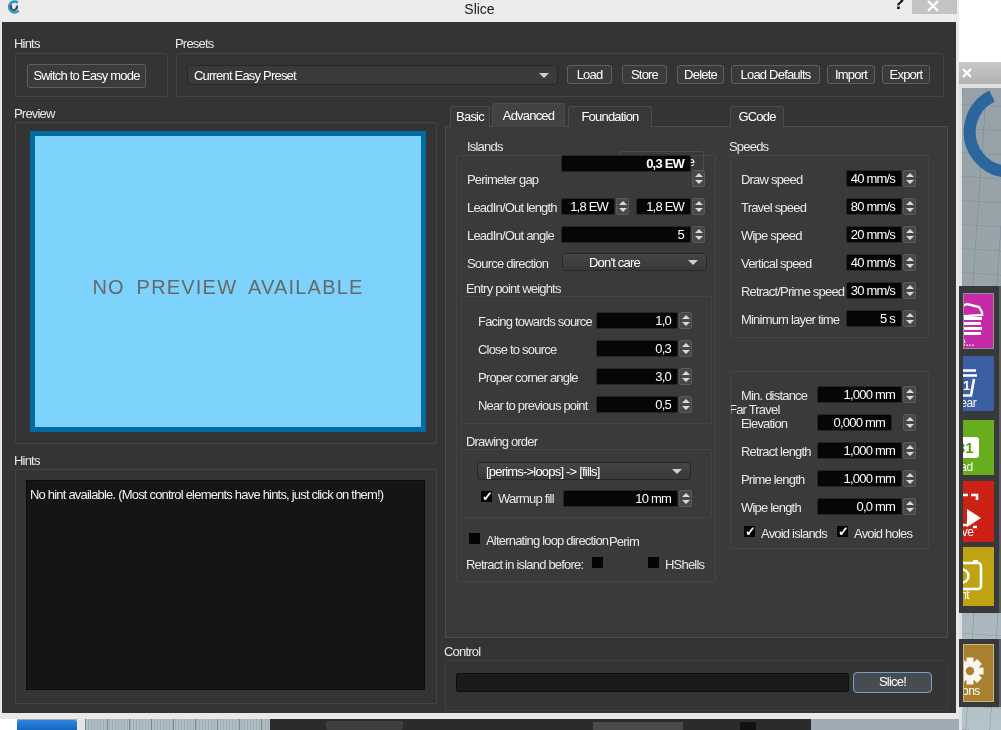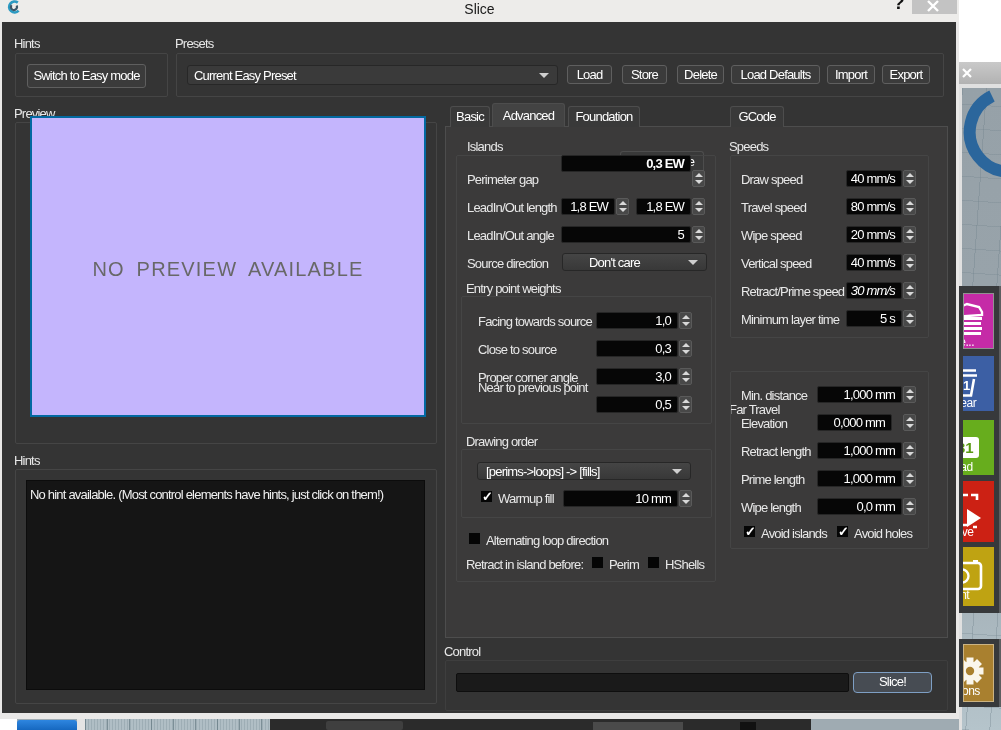--- a/index.html
+++ b/index.html
@@ -136,34 +136,34 @@
 <div class="cmb" style="left:187px; top:65px; width:371px; height:20px; line-height:19px; padding-left:6px; background:#3a3a3a;">Current Easy Preset<i></i></div>
 <div class="btn" style="left:567px; top:65px; width:45px; height:19px; line-height:17px;">Load</div>
 <div class="btn" style="left:622px; top:65px; width:45px; height:19px; line-height:17px;">Store</div>
 <div class="btn" style="left:677px; top:65px; width:47px; height:19px; line-height:17px;">Delete</div>
 <div class="btn" style="left:731px; top:65px; width:89px; height:19px; line-height:17px;">Load Defaults</div>
 <div class="btn" style="left:827px; top:65px; width:48px; height:19px; line-height:17px;">Import</div>
 <div class="btn" style="left:882px; top:65px; width:48px; height:19px; line-height:17px;">Export</div>
 
 <div class="lbl" style="left:14px; top:106px;">Preview</div>
 <div class="grp" style="left:15px; top:122px; width:422px; height:322px;"></div>
-<div class="abs" style="left:30px; top:116px; width:396px; height:301px; background:#c4b5fd; border:2px solid #0369a1;">
+<div class="abs" style="left:30px; top:131px; width:396px; height:301px; background:#7dd3fc; border:5px solid #0369a1;">
   <div style="position:absolute; left:0; right:0; top:140px; text-align:center; font-size:20px; letter-spacing:1.2px; word-spacing:5px; color:#686868;">NO PREVIEW AVAILABLE</div>
 </div>
 
 <div class="lbl" style="left:14px; top:453px;">Hints</div>
 <div class="grp" style="left:15px; top:469px; width:422px; height:235px;"></div>
 <div class="abs" style="left:26px; top:480px; width:399px; height:210px; background:#151515; border:1px solid #0c0c0c;">
   <div style="position:absolute; left:3px; top:6px; font-size:13px; letter-spacing:-0.8px; color:#f0f0f0;">No hint available. (Most control elements have hints, just click on them!)</div>
 </div>
 
 <div class="abs" style="left:445px; top:126px; width:503px; height:512px; background:#3b3a3a; border:1px solid #4d4d4d;"></div>
 <div class="tab" style="left:450px; width:40px;">Basic</div>
 <div class="tab" style="left:492px; width:73px; top:103px; height:24px; line-height:23px; background:#434343;">Advanced</div>
-<div class="tab" style="left:568px; width:72px;">Foundation</div>
+<div class="tab" style="left:568px; width:84px;">Foundation</div>
 <div class="tab" style="left:620px; width:84px;margin-top:45px;">Temperature</div>
 <div class="tab" style="left:730px; width:54px;">GCode</div>
 
 <div class="lbl" style="left:467px; top:139px;">Islands</div>
 <div class="grp" style="left:456px; top:155px; width:260px; height:427px;"></div>
 
 <div class="lbl" style="left:467px; top:172px;">Perimeter gap</div>
 <div class="inp" style="left:561px; top:155px; width:130px; height:17px;font-weight:bold;">0,3 EW</div>
 <div class="spin" style="left:692px; top:170px; height:17px;">
     <i class="u"></i>
@@ -209,21 +209,21 @@
     <i class="d"></i>
   </div>
 
 <div class="lbl" style="left:478px; top:370px;">Proper corner angle</div>
 <div class="inp" style="left:596px; top:368px; width:82px; height:17px;">3,0</div>
 <div class="spin" style="left:679px; top:368px; height:17px;">
     <i class="u"></i>
     <i class="d"></i>
   </div>
 
-<div class="lbl" style="left:478px; top:380px;">Near to previous point</div>
+<div class="lbl" style="left:478px; top:398px;">Near to previous point</div>
 <div class="inp" style="left:596px; top:396px; width:82px; height:17px;">0,5</div>
 <div class="spin" style="left:679px; top:396px; height:17px;">
     <i class="u"></i>
     <i class="d"></i>
   </div>
 
 <div class="lbl" style="left:466px; top:434px;">Drawing order</div>
 <div class="grp" style="left:461px; top:449px; width:251px; height:69px;"></div>
 <div class="cmb" style="left:477px; top:462px; width:214px; height:18px; line-height:17px; padding-left:8px;">[perims-&gt;loops] -&gt; [fills]<i></i></div>
 <div class="chk c" style="left:480px; top:490px;"></div>
@@ -232,21 +232,21 @@
 <div class="spin" style="left:679px; top:490px; height:17px;">
     <i class="u"></i>
     <i class="d"></i>
   </div>
 
 <div class="chk" style="left:468px; top:532px;"></div>
 <div class="lbl" style="left:486px; top:533px;">Alternating loop direction</div>
 
 <div class="lbl" style="left:466px; top:557px;">Retract in island before:</div>
 <div class="chk" style="left:591px; top:556px;"></div>
-<div class="lbl" style="left:609px; top:557px;">Perim</div>
+<div class="lbl" style="left:609px; top:534px;">Perim</div>
 <div class="chk" style="left:647px; top:556px;"></div>
 <div class="lbl" style="left:665px; top:557px;">HShells</div>
 
 <div class="lbl" style="left:729px; top:139px;">Speeds</div>
 <div class="grp" style="left:730px; top:155px; width:199px; height:183px;"></div>
 
 <div class="lbl" style="left:741px; top:172px;">Draw speed</div>
 <div class="inp" style="left:846px; top:170px; width:56px; height:17px;">40 mm/s</div>
 <div class="spin" style="left:903px; top:170px; height:17px;">
     <i class="u"></i>
@@ -268,21 +268,21 @@
   </div>
 
 <div class="lbl" style="left:741px; top:256px;">Vertical speed</div>
 <div class="inp" style="left:846px; top:254px; width:56px; height:17px;">40 mm/s</div>
 <div class="spin" style="left:903px; top:254px; height:17px;">
     <i class="u"></i>
     <i class="d"></i>
   </div>
 
 <div class="lbl" style="left:741px; top:284px;">Retract/Prime speed</div>
-<div class="inp" style="left:846px; top:282px; width:56px; height:17px;font-style:italic;">30 mm/s</div>
+<div class="inp" style="left:846px; top:282px; width:56px; height:17px;">30 mm/s</div>
 <div class="spin" style="left:903px; top:282px; height:17px;">
     <i class="u"></i>
     <i class="d"></i>
   </div>
 
 <div class="lbl" style="left:741px; top:312px;">Minimum layer time</div>
 <div class="inp" style="left:846px; top:310px; width:56px; height:17px;">5 s</div>
 <div class="spin" style="left:903px; top:310px; height:17px;">
     <i class="u"></i>
     <i class="d"></i>

